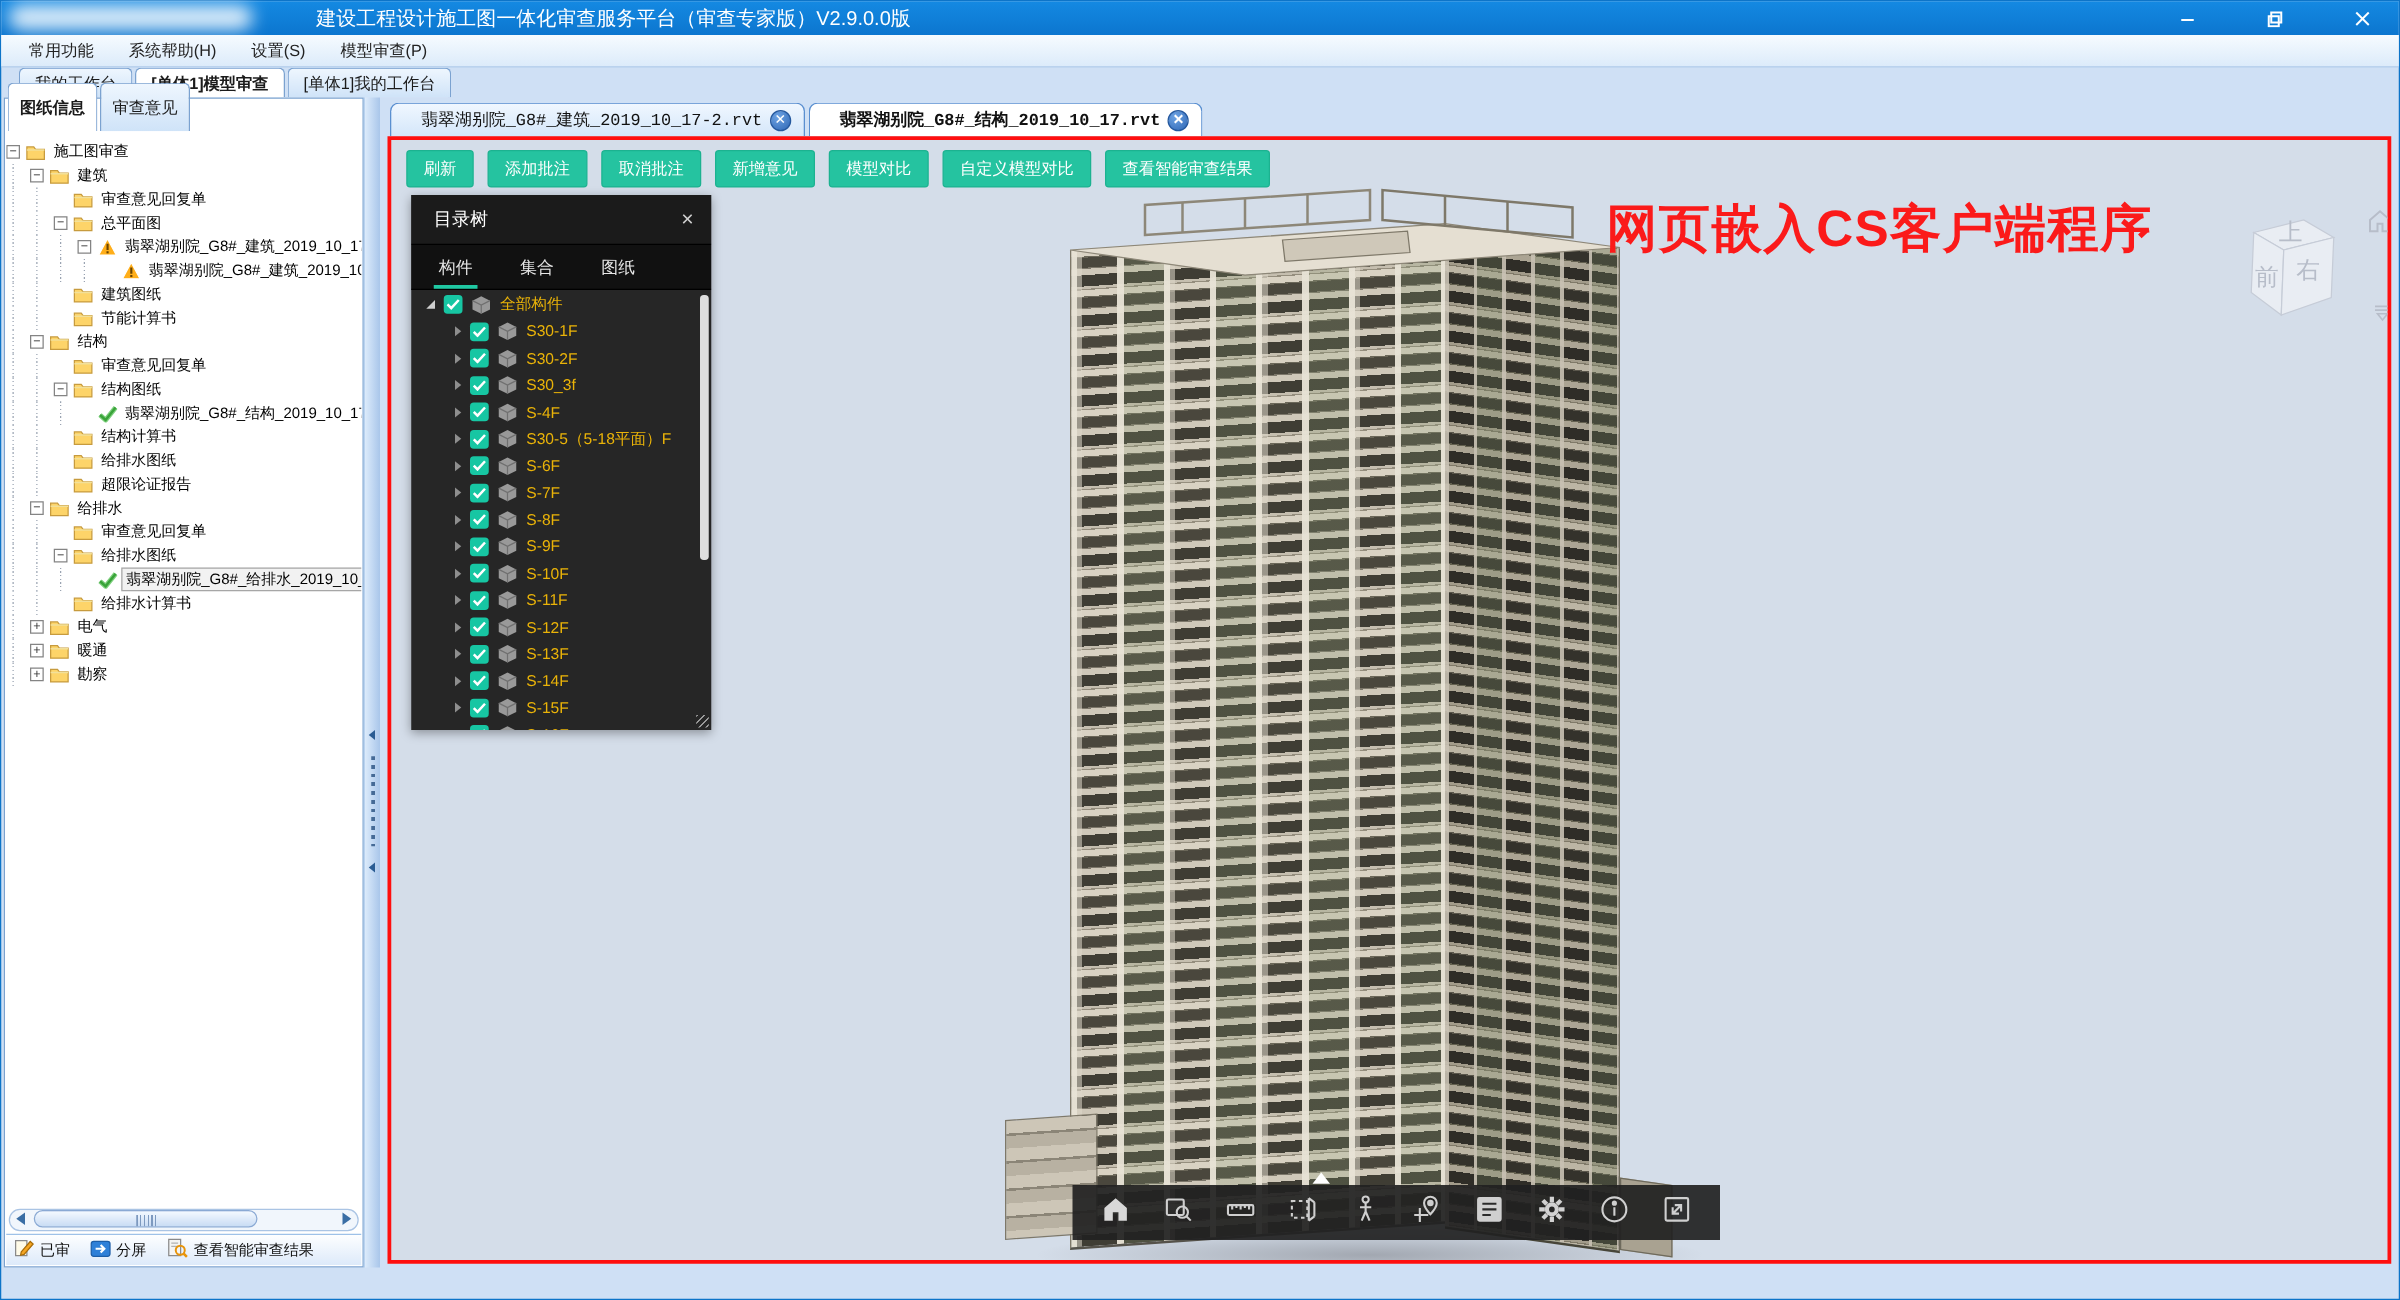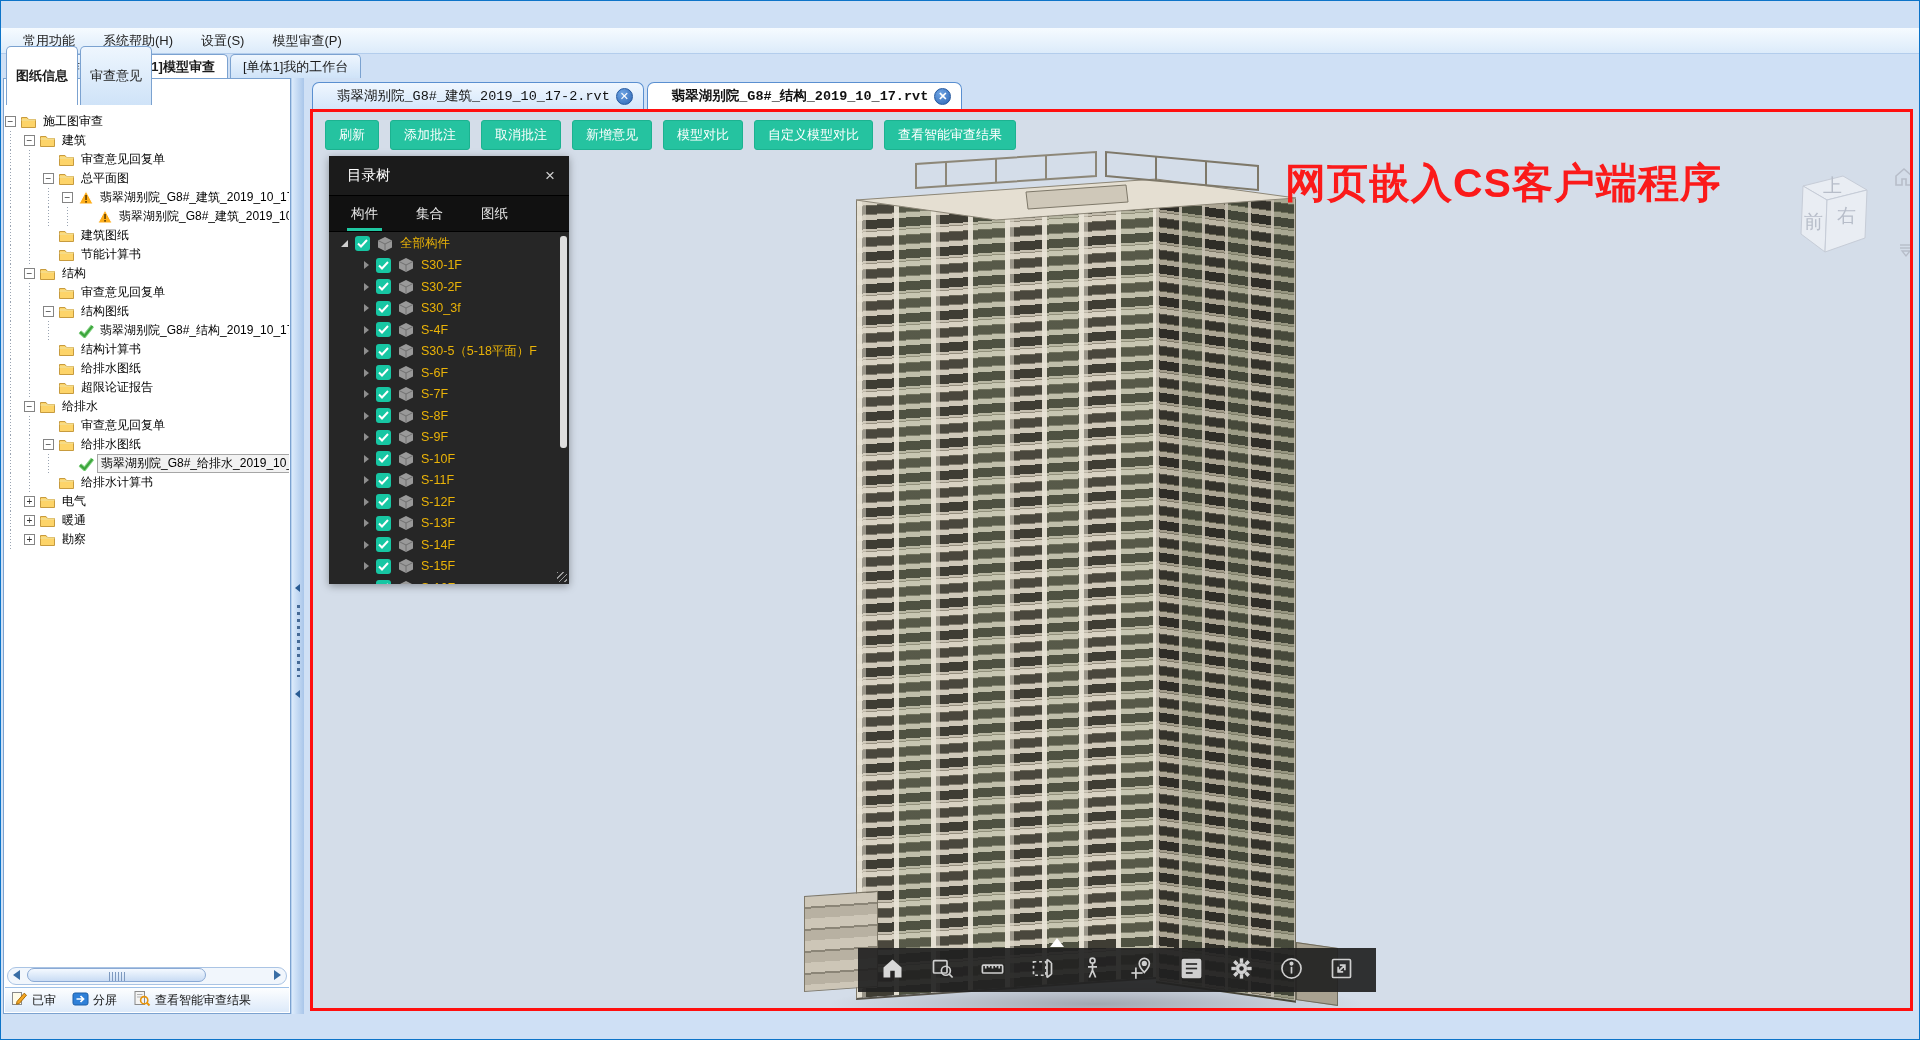--- a/index.html
+++ b/index.html
@@ -20,21 +20,21 @@
   .menu-item { font-size:13px; color:#222; padding:3px 14px; white-space:nowrap; }
 
   
   .maintabs { position:absolute; left:12px; top:53px; width:100%; height:24px; display:flex; align-items:flex-end; gap:2px; padding-left:2px; }
   .wtab { border:1px solid #7ba2d0; border-bottom:none; border-radius:5px 5px 0 0; background:linear-gradient(#eef6fe,#cfe3f8); padding:3px 12px 2px 12px; font-size:13px; color:#1b1b1b; white-space:nowrap; }
   .wtab.active { background:#fff; font-weight:bold; }
 
   
   .left-panel { position:absolute; left:2px; top:77px; width:288px; height:936px; background:#fff; border:1px solid #7ba2d0; }
   .subtabs { position:absolute; left:2px; top:2px; height:24px; display:flex; align-items:flex-end; gap:2px; }
-  .subtabs .wtab { font-size:13px; padding:20px 9px; }
+  .subtabs .wtab { font-size:13px; padding:10px 9px; }
   .tree-area { position:absolute; left:1px; right:1px; top:27px; bottom:48px; overflow:hidden; background:#fff; padding-top:6px; }
   .trow { height:19px; display:flex; align-items:center; font-size:12px; color:#000; white-space:nowrap; }
   .tguide { display:inline-block; width:19px; height:19px; flex:0 0 19px;
             background-image:repeating-linear-gradient(to bottom,#9aa4b2 0 1px,transparent 1px 3px);
             background-size:1px 100%; background-repeat:no-repeat; background-position:5px 0; }
   .texp { display:inline-flex; width:11px; height:11px; flex:0 0 11px; border:1px solid #848484; background:#fff; font-size:10px; line-height:8px; align-items:center; justify-content:center; color:#333; margin-right:4px; }
   .texp.none { visibility:hidden; }
   .ticon { display:inline-flex; width:17px; height:16px; flex:0 0 17px; align-items:center; justify-content:center; margin-right:3px; }
   .tlabel { padding:0 3px; }
   .trow.selected .tlabel { background:#f2f2f2; border:1px solid #a6a6a6; }
@@ -131,20 +131,43 @@
   .b-podium { position:absolute; left:8px; top:756px; width:74px; height:96px; transform:skewY(-4deg); transform-origin:top left;
     background:repeating-linear-gradient(to bottom,#cdc6b7 0 10px,#8b8577 10px 12px,#b8b1a2 12px 22px); border:1px solid #7e7869; }
   .b-wall-r { position:absolute; left:500px; top:802px; width:42px; height:58px; transform:skewY(8deg); transform-origin:top left;
     background:#a9a291; border:1px solid #6e6a5c; }
 </style>
 </head>
 <body>
 
 <div class="app">
 
+  <div class="titlebar">
+    <div class="logo-blur"></div>
+    <div class="win-title">建设工程设计施工图一体化审查服务平台（审查专家版）V2.9.0.0版</div>
+    <div class="win-ctrls">
+      <div class="win-btn">
+        <svg width="14" height="14">
+            <line x1="2" y1="8" x2="12" y2="8"></line>
+          </svg>
+      </div>
+      <div class="win-btn">
+        <svg width="14" height="14">
+            <rect x="4" y="2" width="8" height="8"></rect>
+            <rect x="2" y="5" width="8" height="8"></rect>
+          </svg>
+      </div>
+      <div class="win-btn">
+        <svg width="14" height="14">
+            <line x1="2" y1="2" x2="12" y2="12"></line>
+            <line x1="12" y1="2" x2="2" y2="12"></line>
+          </svg>
+      </div>
+    </div>
+  </div>
 
   <div class="menubar" id="menu-items">
       <div class="menu-item">常用功能</div>
       <div class="menu-item">系统帮助(H)</div>
       <div class="menu-item">设置(S)</div>
       <div class="menu-item">模型审查(P)</div>
     </div>
 
   <div class="maintabs" id="main-tabs">
       <div class="wtab">我的工作台</div>

